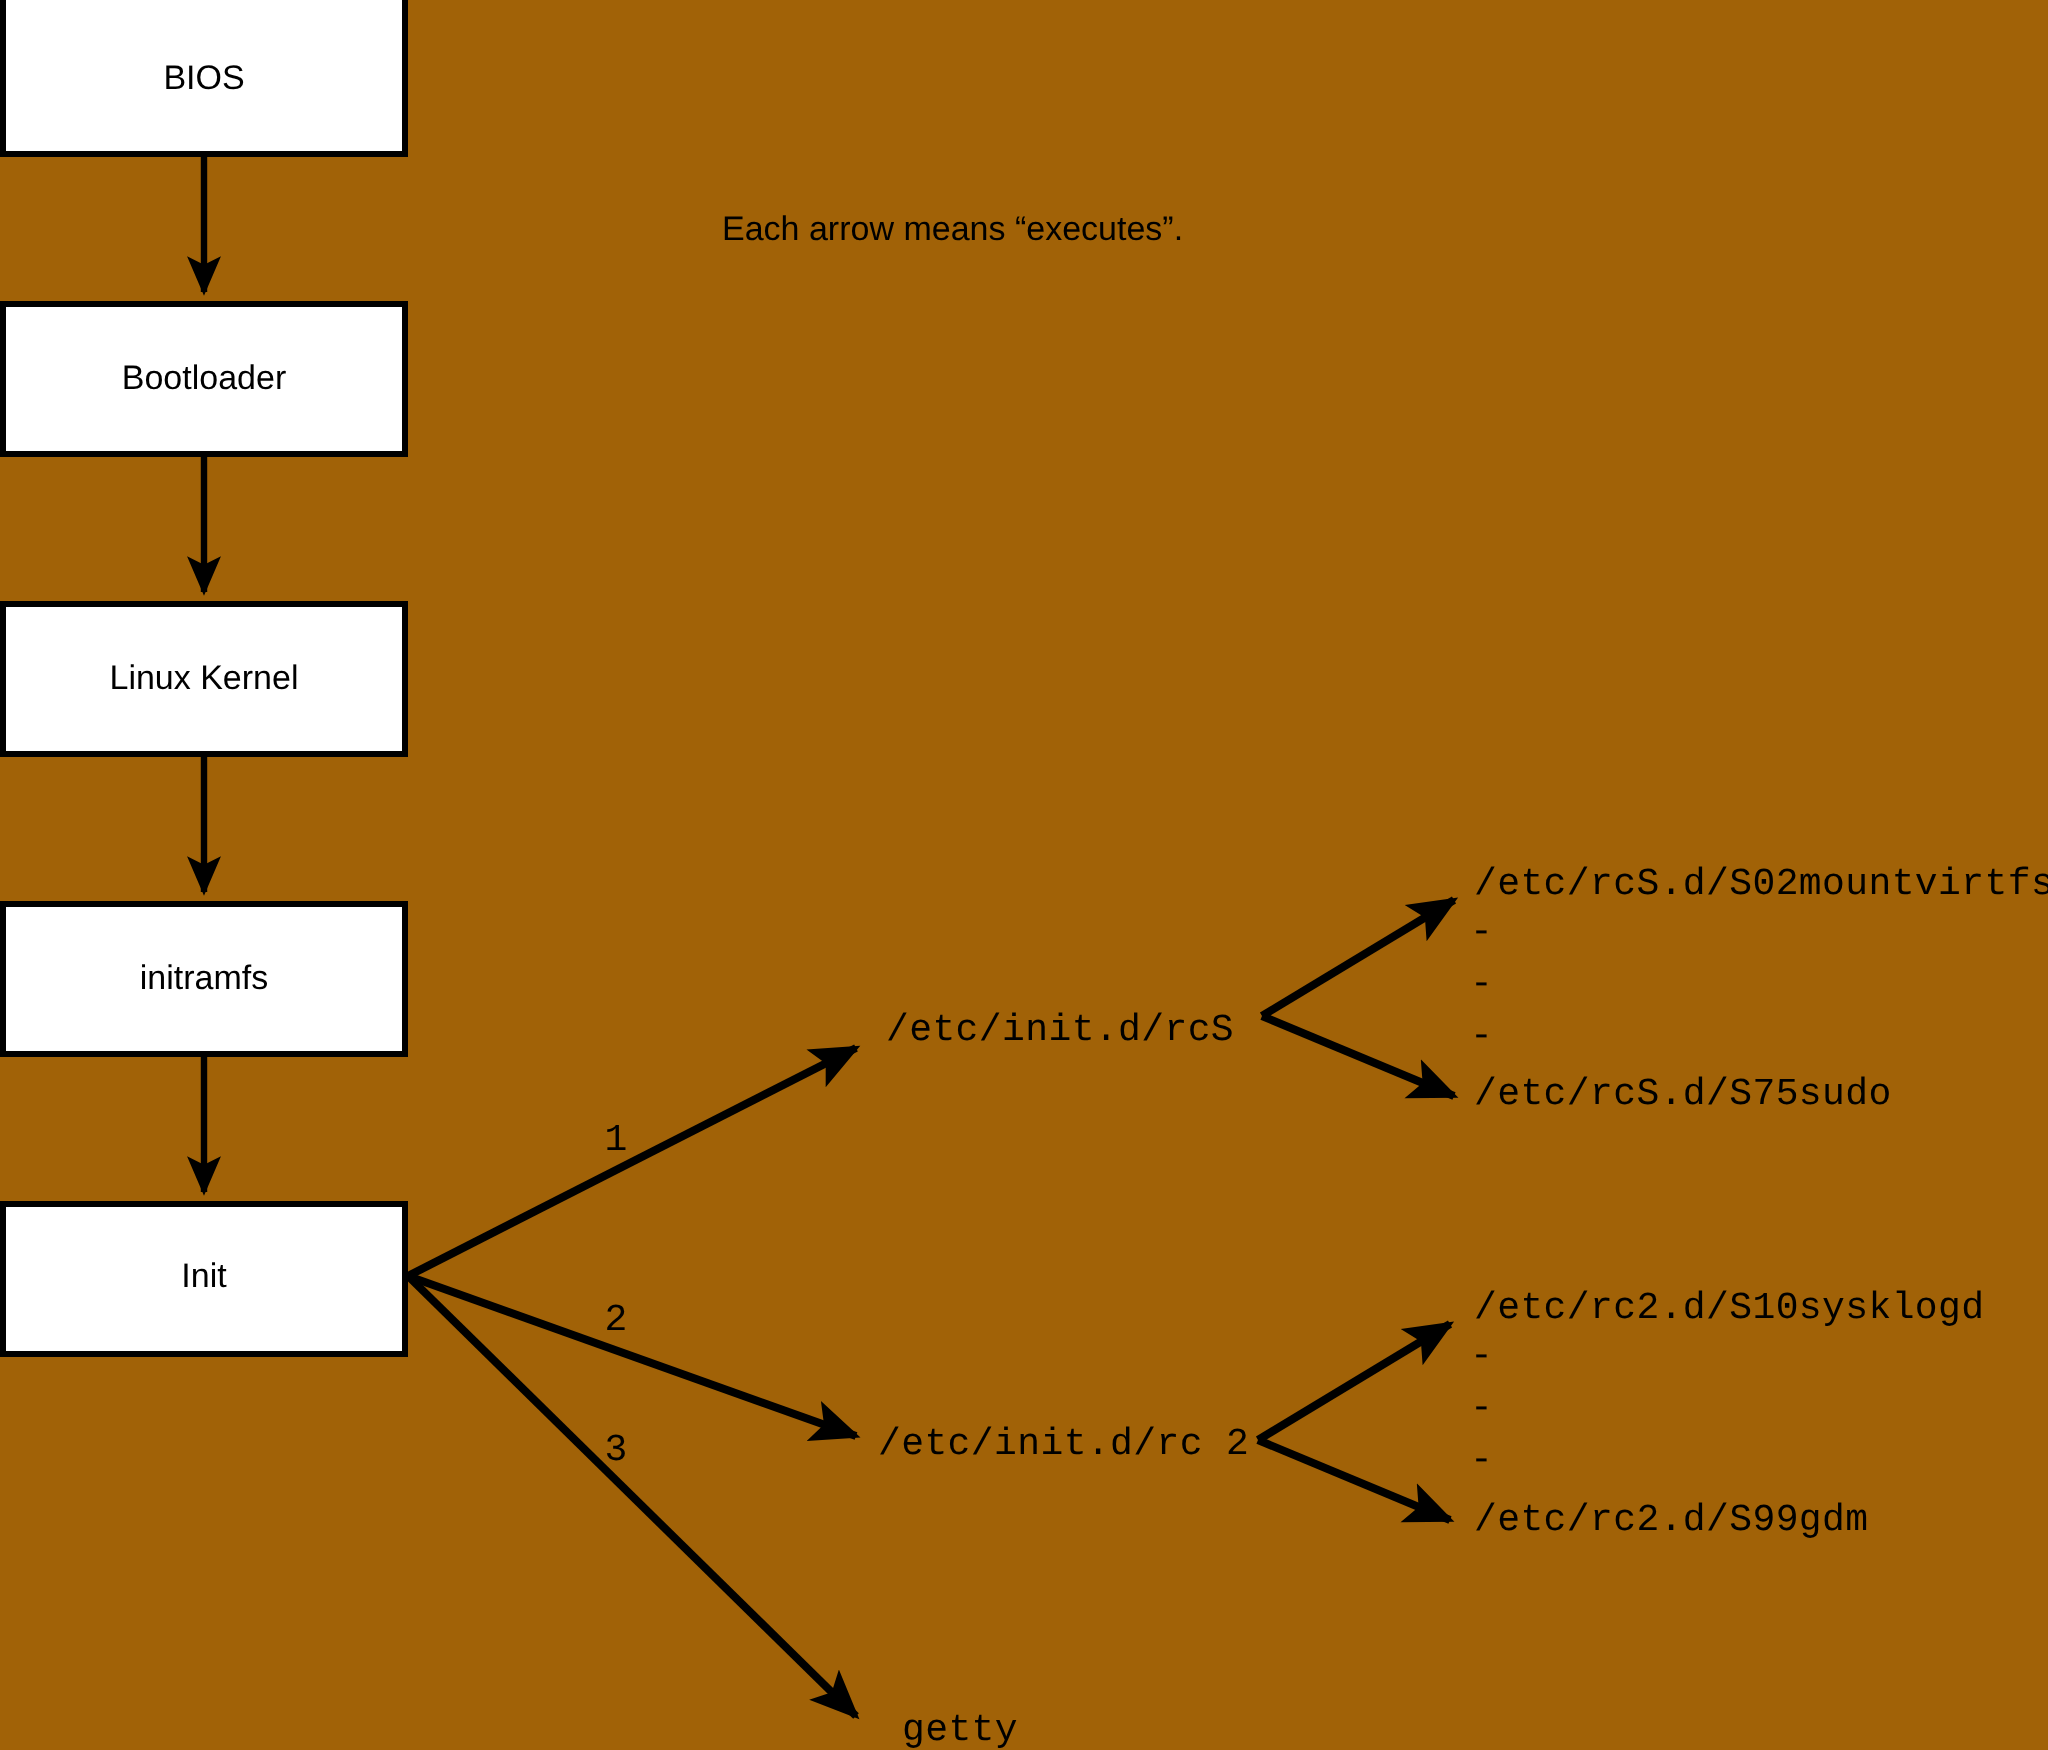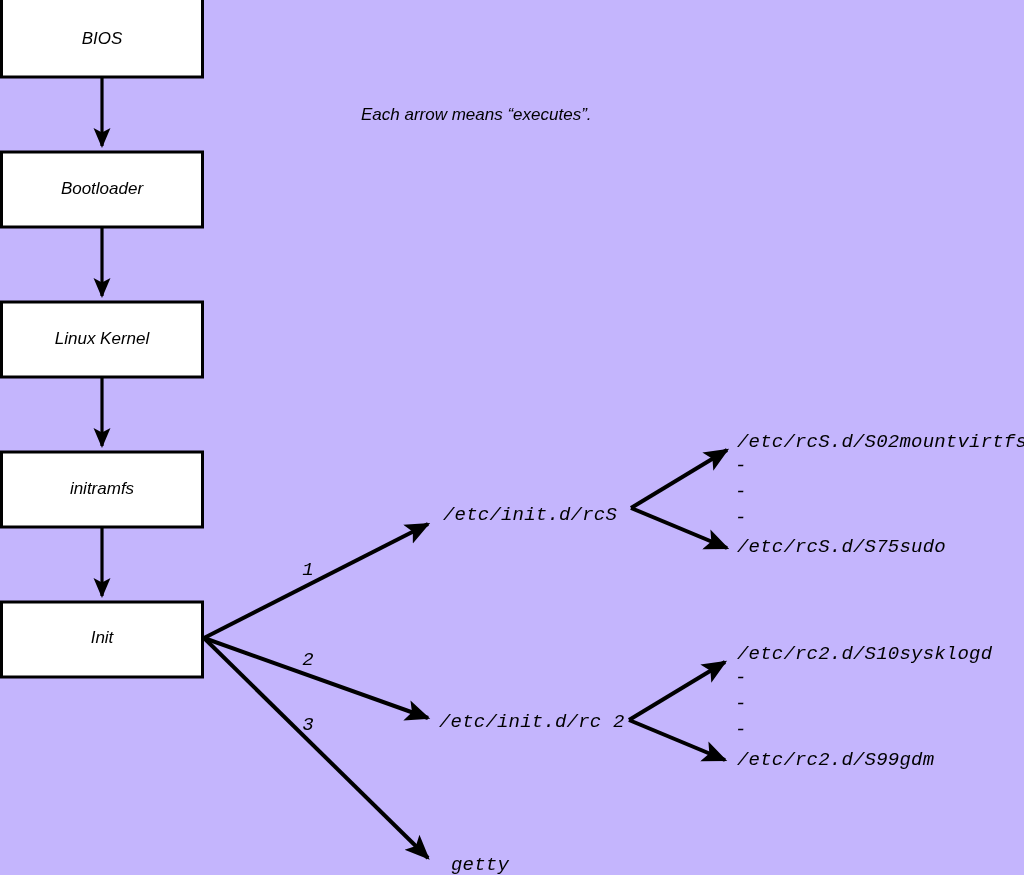--- a/index.html
+++ b/index.html
@@ -8,23 +8,22 @@
     background: #ffffff;
   }
   body {
     font-family: "Liberation Sans", sans-serif;
     color: #000000;
   }
   #canvas {
     position: relative;
     width: 1024px;
     height: 875px;
-    background: #c4b5fd;
+    background: #a16207;
     overflow: hidden;
-    font-style: italic;
   }
   #diagram-svg {
     position: absolute;
     left: 0;
     top: 0;
     width: 1024px;
     height: 875px;
   }
   .box-label {
     font-family: "Liberation Sans", sans-serif;

